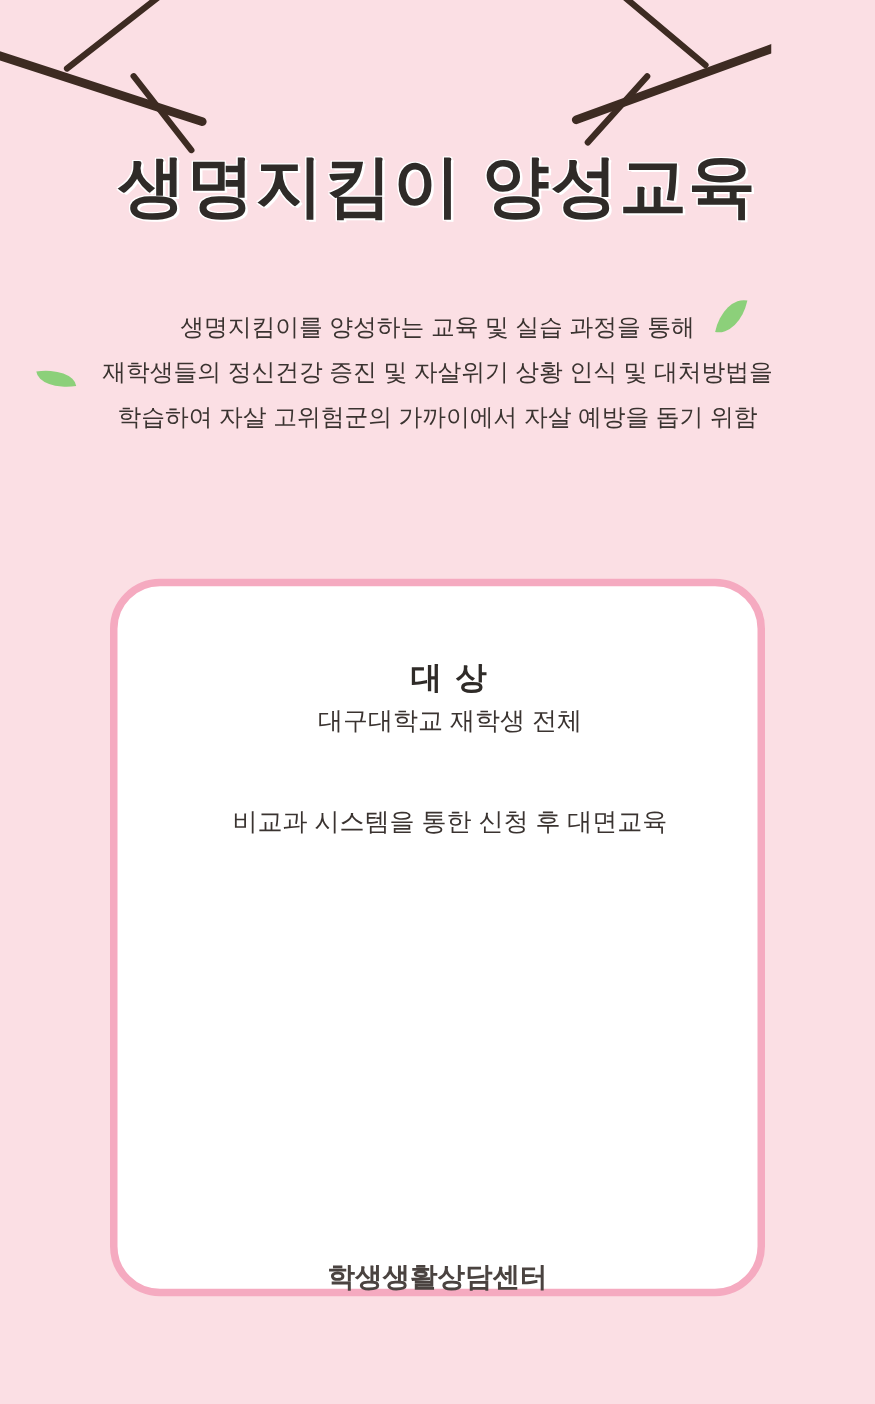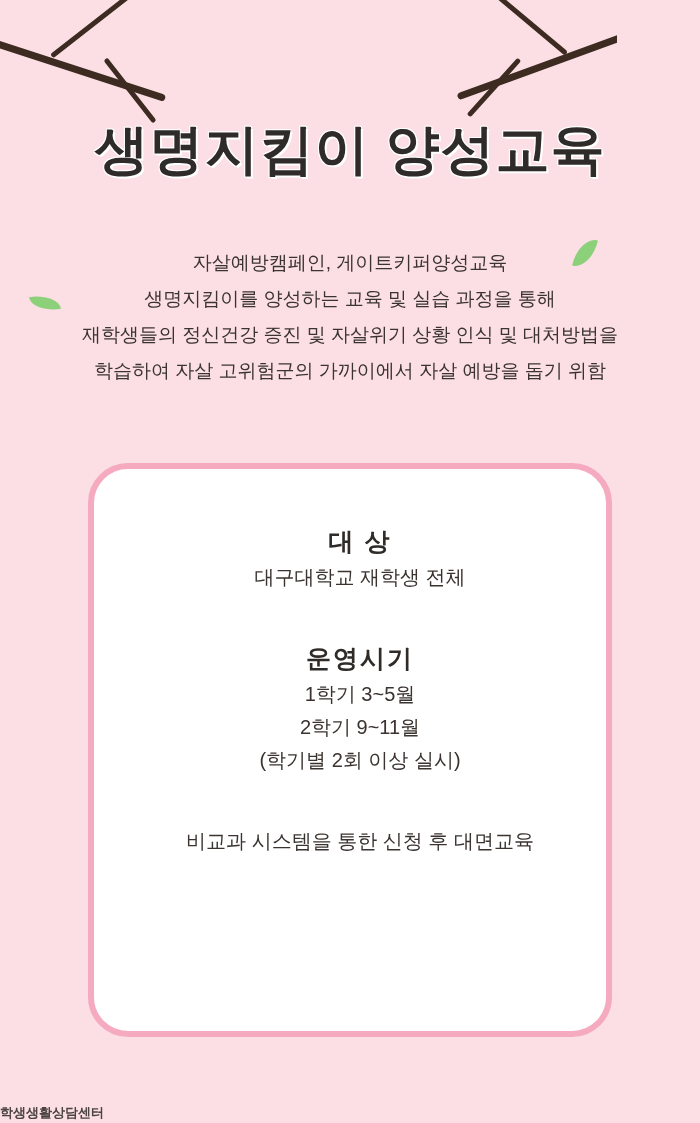--- a/index.html
+++ b/index.html
@@ -112,25 +112,26 @@
   }
 
   .sec-target   { margin-top: 56px; }
   .sec-period   { margin-top: 48px; }
   .sec-process  { margin-top: 48px; }
   .section-heading + .section-line { margin-top: 3px; }
 
   
   .footer {
     position: absolute;
-    top: 1104px;
+    top: 1007px;
     left: 0;
     width: 700px;
+    text-align: center;
     color: #4a4340;
-    font-size: 13px;
+    font-size: 22px;
     font-weight: bold;
   }
 </style>
 </head>
 <body>
 
 <div class="poster">
 
   <div class="blossom-cluster cluster-left">
     <div class="branch" style="top:84px; left:0px; width:200px; height:7px; transform:rotate(18deg);"></div>
@@ -157,39 +158,32 @@
     <div class="flower small deep" style="top:98px; right:70px;"></div>
     <div class="flower small light" style="top:102px; right:150px;"></div>
   </div>
 
   <div class="leaf leaf-left"></div>
   <div class="leaf leaf-right"></div>
 
   <h1 class="title">생명지킴이 양성교육</h1>
 
   <div class="intro">
-    <span class="line">자살예방캠페인, 게이트키퍼양성교육</span>
     <span class="line">생명지킴이를 양성하는 교육 및 실습 과정을 통해</span>
     <span class="line">재학생들의 정신건강 증진 및 자살위기 상황 인식 및 대처방법을</span>
     <span class="line">학습하여 자살 고위험군의 가까이에서 자살 예방을 돕기 위함</span>
   </div>
 
   <div class="card">
 
     <div class="section sec-target">
       <div class="section-heading">대 상</div>
       <div class="section-line">대구대학교 재학생 전체</div>
     </div>
 
-    <div class="section sec-period">
-      <div class="section-heading">운영시기</div>
-      <div class="section-line">1학기 3~5월</div>
-      <div class="section-line">2학기 9~11월</div>
-      <div class="section-line">(학기별 2회 이상 실시)</div>
-    </div>
 
     <div class="section sec-process">
       <div class="section-line">비교과 시스템을 통한 신청 후 대면교육</div>
     </div>
 
   </div>
 
   <div class="footer">학생생활상담센터</div>
 
 </div>

